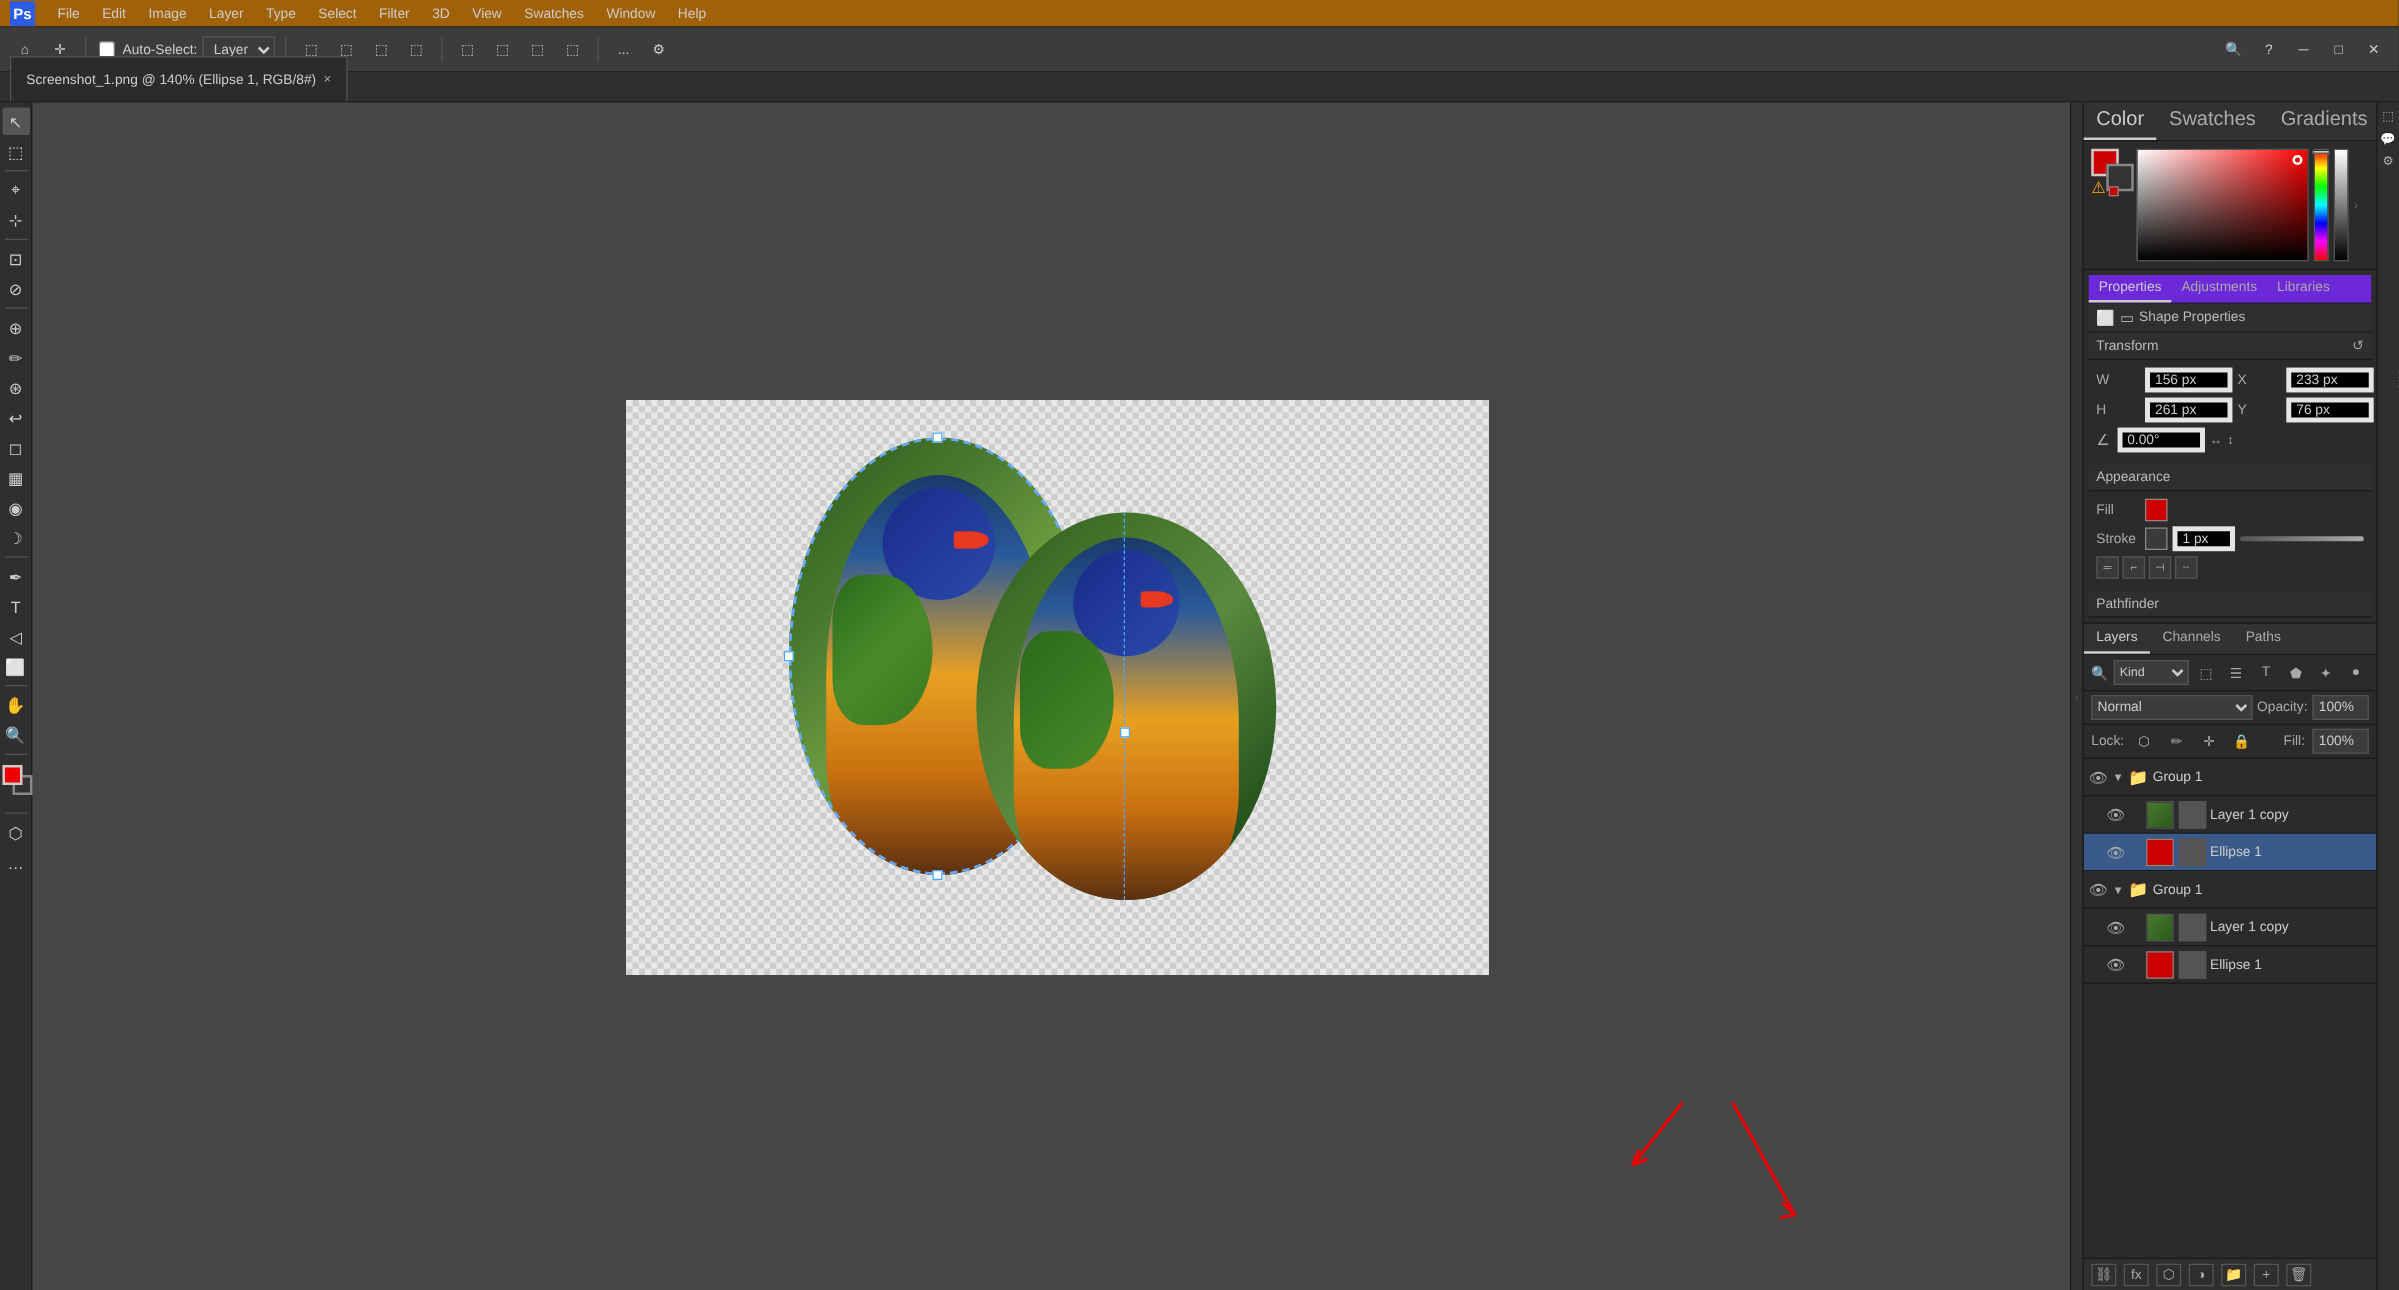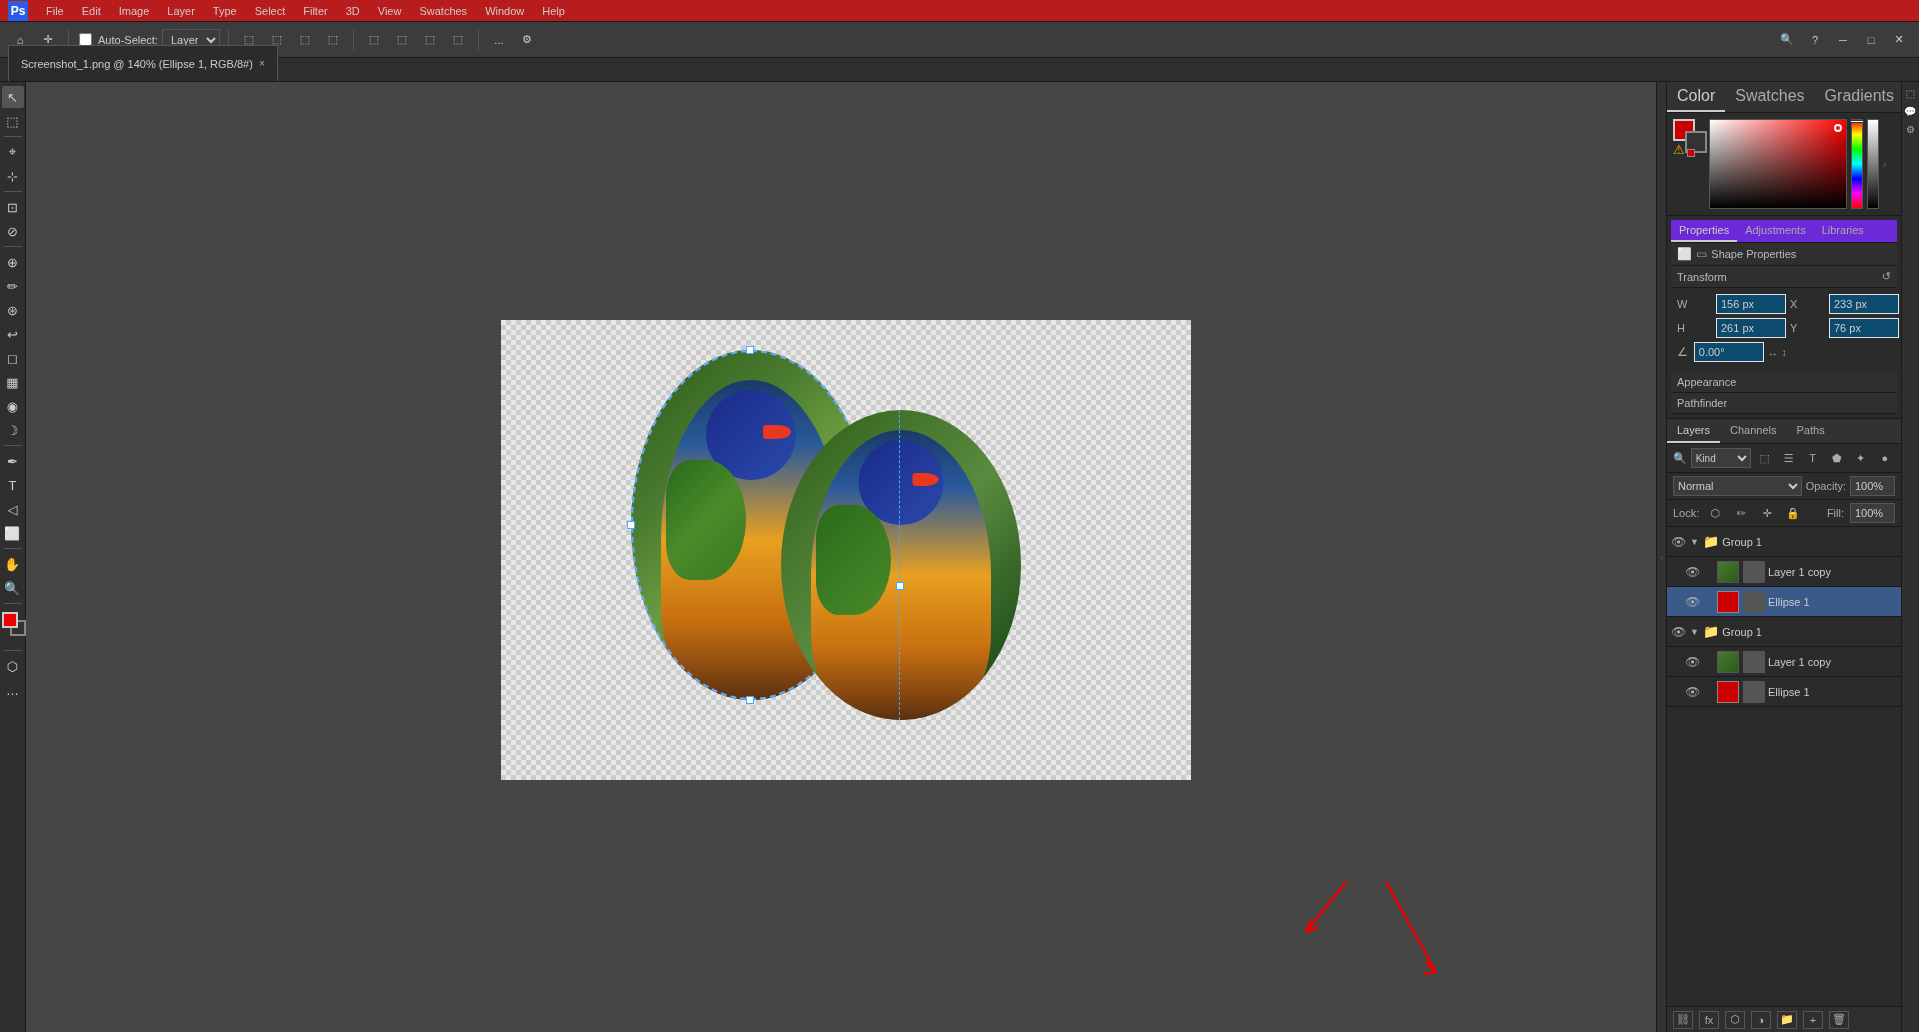--- a/index.html
+++ b/index.html
@@ -1,19 +1,19 @@
 <!DOCTYPE html>
 <html><head>
   <meta charset="utf-8">
   <style>
     * { box-sizing: border-box; margin: 0; padding: 0; }
     body { background: #2b2b2b; color: #ccc; font-family: 'Arial', sans-serif; font-size: 11px; overflow: hidden; width: 1919px; height: 1032px; }
 
     
-    #menubar { height: 22px; background: #b91c1c; display: flex; align-items: center; padding: 0 8px; gap: 2px; border-bottom: 1px solid #1a1a1a; }
+    #menubar { height: 22px; background: #a16207; display: flex; align-items: center; padding: 0 8px; gap: 2px; border-bottom: 1px solid #1a1a1a; }
     .menu-item { padding: 2px 8px; cursor: pointer; color: #ccc; font-size: 11px; }
     .app-icon { width: 20px; height: 20px; background: #2b5ce6; margin-right: 8px; display: flex; align-items: center; justify-content: center; color: white; font-weight: bold; font-size: 12px; }
 
     
     #toolbar { height: 36px; background: #3c3c3c; display: flex; align-items: center; padding: 0 8px; gap: 4px; border-bottom: 1px solid #1a1a1a; }
     .toolbar-btn { height: 24px; min-width: 24px; background: transparent; border: 1px solid transparent; color: #ccc; font-size: 11px; cursor: pointer; display: flex; align-items: center; justify-content: center; padding: 0 4px; border-radius: 2px; }
     .toolbar-sep { width: 1px; height: 20px; background: #555; margin: 0 4px; }
     .toolbar-select { background: #3c3c3c; border: 1px solid #555; color: #ccc; font-size: 11px; height: 22px; padding: 0 4px; }
 
     
@@ -59,21 +59,21 @@
     
     #properties-panel { padding: 4px; border-bottom: 1px solid #1a1a1a; }
     .prop-tabs { display: flex; background: #6d28d9; border-bottom: 1px solid #1a1a1a; }
     .prop-tab { padding: 4px 8px; font-size: 11px; color: #aaa; cursor: pointer; }
     .prop-tab.active { color: #ccc; border-bottom: 2px solid #ccc; }
 
     .section-header { display: flex; align-items: center; justify-content: space-between; padding: 4px 6px; background: #2f2f2f; font-size: 11px; color: #bbb; cursor: pointer; border-bottom: 1px solid #1a1a1a; }
     .section-content { padding: 6px; }
     .prop-row { display: flex; align-items: center; gap: 4px; margin-bottom: 4px; }
     .prop-label { color: #aaa; font-size: 11px; min-width: 35px; }
-    .prop-input { background: #0c4a6e; border: 1px solid #e5e5e5; color: #ccc; font-size: 11px; height: 20px; width: 70px; padding: 0 4px; }
+    .prop-input { background: #000000; border: 4px solid #e5e5e5; color: #ccc; font-size: 11px; height: 20px; width: 70px; padding: 0 4px; }
     .prop-input-sm { width: 50px; }
 
     
     #layers-panel { flex: 1; display: flex; flex-direction: column; overflow: hidden; }
     .layers-panel-tabs { display: flex; background: #323232; border-bottom: 1px solid #1a1a1a; }
     .layers-tab { padding: 5px 10px; font-size: 11px; color: #aaa; cursor: pointer; }
     .layers-tab.active { color: #ccc; border-bottom: 2px solid #ccc; }
 
     .layers-controls { padding: 4px 6px; display: flex; align-items: center; gap: 4px; border-bottom: 1px solid #1a1a1a; }
     .layers-ctrl-btn { width: 20px; height: 20px; background: transparent; border: 1px solid transparent; color: #aaa; cursor: pointer; display: flex; align-items: center; justify-content: center; font-size: 11px; }
@@ -339,20 +339,40 @@
           <span style="font-size:12px;color:#aaa;margin-right:2px;">∠</span>
           <input type="text" class="prop-input" value="0.00°" style="">
           <span style="font-size:10px;color:#aaa;cursor:pointer;">↔</span>
           <span style="font-size:10px;color:#aaa;cursor:pointer;">↕</span>
         </div>
       </div>
 
       <div class="section-header">
         <span>Appearance</span>
       </div>
+      <div class="section-content">
+        <div class="prop-row">
+          <span class="prop-label">Fill</span>
+          <div style="width:18px;height:18px;background:#cc0000;border:1px solid #888;cursor:pointer;"></div>
+        </div>
+        <div class="prop-row">
+          <span class="prop-label">Stroke</span>
+          <div style="width:18px;height:18px;background:#3a3a3a;border:1px solid #888;cursor:pointer;"></div>
+          <input type="text" class="prop-input prop-input-sm" value="1 px" style="">
+          <div style="flex:1;height:4px;background:linear-gradient(to right,#555,#aaa);border-radius:2px;"></div>
+        </div>
+        <div class="prop-row">
+          <div class="app-icon-row">
+            <div class="app-icon-sm">═</div>
+            <div class="app-icon-sm">⌐</div>
+            <div class="app-icon-sm">⊣</div>
+            <div class="app-icon-sm">╌</div>
+          </div>
+        </div>
+      </div>
 
       <div class="section-header">
         <span>Pathfinder</span>
       </div>
     </div>
 
     <div id="layers-panel">
       <div class="layers-panel-tabs">
         <div class="layers-tab active">Layers</div>
         <div class="layers-tab">Channels</div>

